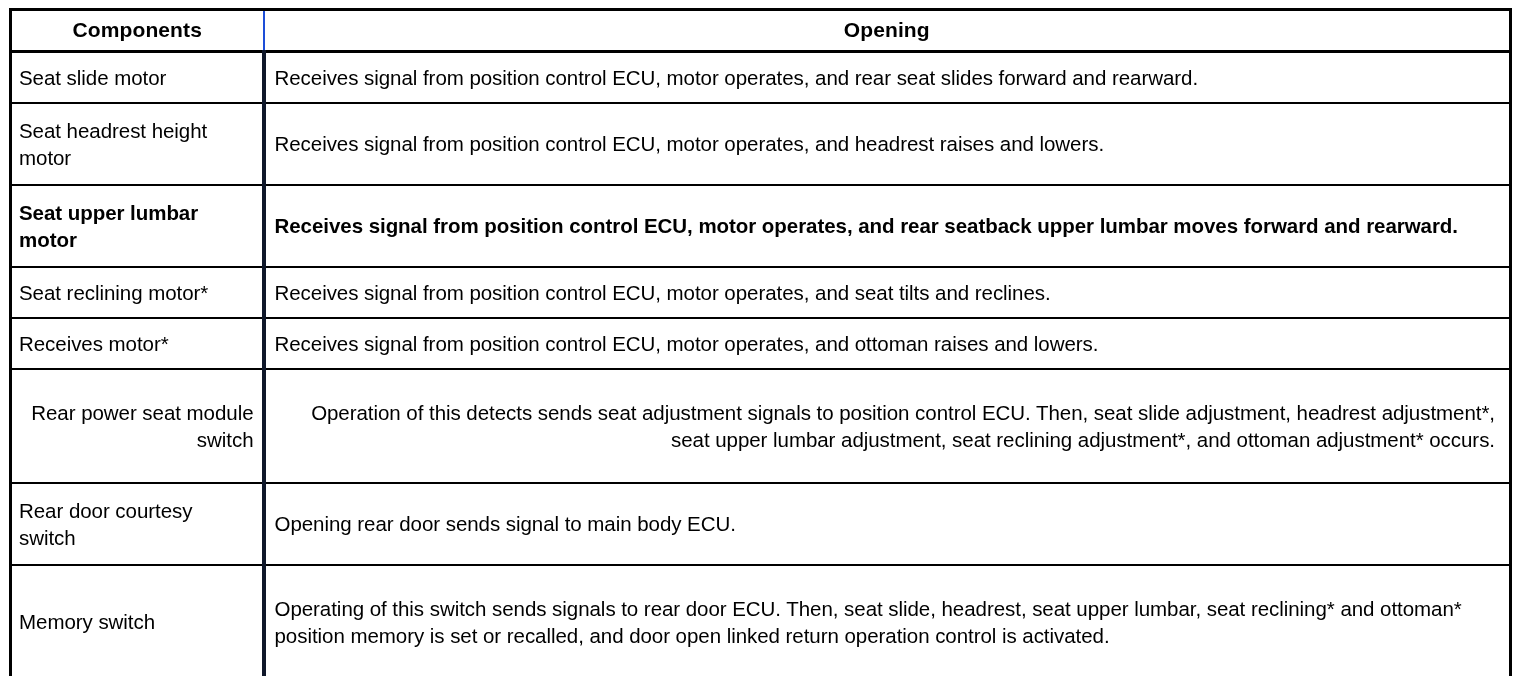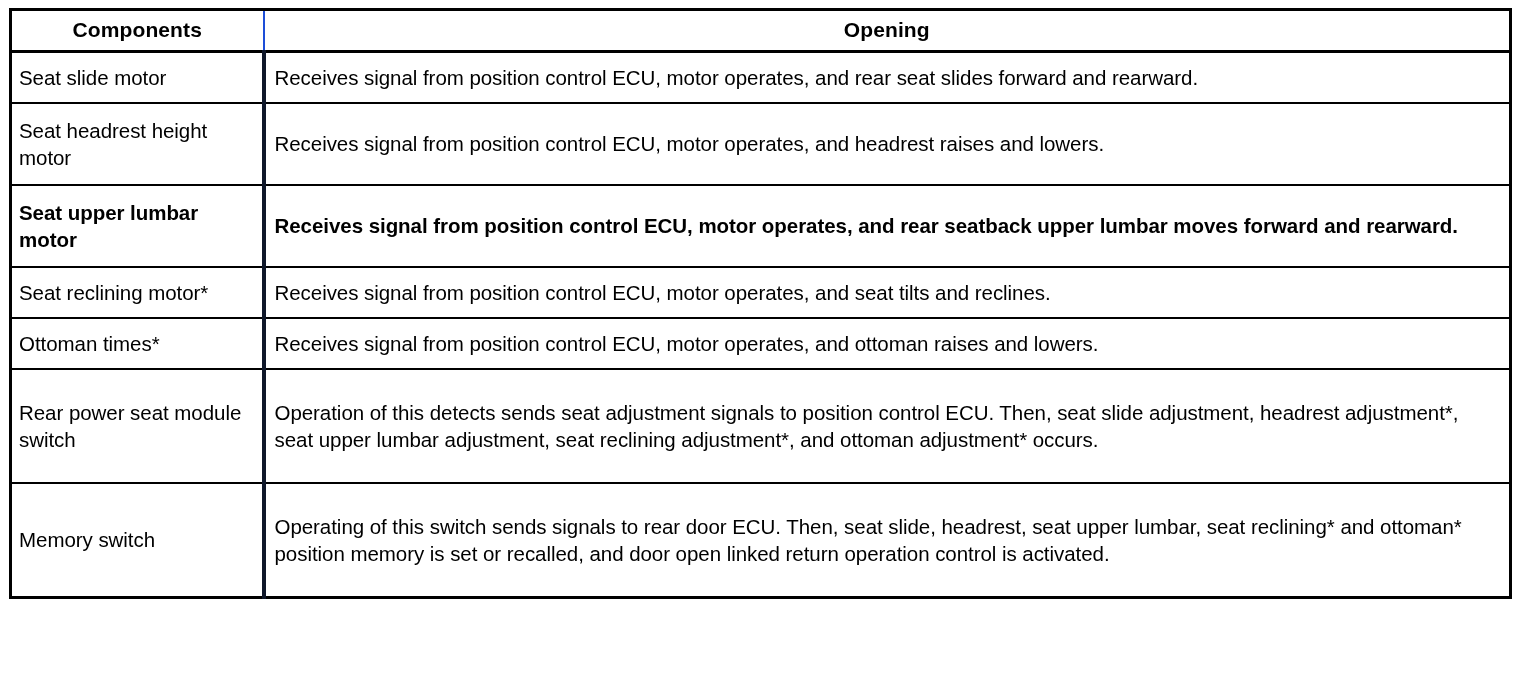--- a/index.html
+++ b/index.html
@@ -85,21 +85,21 @@
     padding-right: 14px;
   }
 
   
   tr[data-row="0"] td { height: 37px; }
   tr[data-row="1"] td { height: 68px; }
   tr[data-row="2"] td { height: 68px; font-weight: bold; }
   tr[data-row="3"] td { height: 37px; border-radius: 24px; }
   tr[data-row="4"] td { height: 37px; }
   tr[data-row="5"] td { height: 68px; }
-  tr[data-row="6"] td { height: 100px; }
+  tr[data-row="6"] td { height: 100px; text-align: right; }
   tr[data-row="7"] td { height: 68px; }
   tr[data-row="8"] td { height: 100px; }
 </style>
 </head>
 <body>
 
 <div class="page">
   <div class="table-wrap">
     <table class="spec-table">
       <colgroup>
@@ -123,26 +123,30 @@
         </tr>
         <tr data-row="2">
           <td class="cell-component">Seat upper lumbar motor</td>
           <td class="cell-function">Receives signal from position control ECU, motor operates, and rear seatback upper lumbar moves forward and rearward.</td>
         </tr>
         <tr data-row="3">
           <td class="cell-component">Seat reclining motor*</td>
           <td class="cell-function">Receives signal from position control ECU, motor operates, and seat tilts and reclines.</td>
         </tr>
         <tr data-row="4">
-          <td class="cell-component">Ottoman times*</td>
+          <td class="cell-component">Receives motor*</td>
           <td class="cell-function">Receives signal from position control ECU, motor operates, and ottoman raises and lowers.</td>
         </tr>
         <tr data-row="6">
           <td class="cell-component">Rear power seat module switch</td>
           <td class="cell-function">Operation of this detects sends seat adjustment signals to position control ECU. Then, seat slide adjustment, headrest adjustment*, seat upper lumbar adjustment, seat reclining adjustment*, and ottoman adjustment* occurs.</td>
+        </tr>
+        <tr data-row="7">
+          <td class="cell-component">Rear door courtesy switch</td>
+          <td class="cell-function">Opening rear door sends signal to main body ECU.</td>
         </tr>
         <tr data-row="8">
           <td class="cell-component">Memory switch</td>
           <td class="cell-function">Operating of this switch sends signals to rear door ECU. Then, seat slide, headrest, seat upper lumbar, seat reclining* and ottoman* position memory is set or recalled, and door open linked return operation control is activated.</td>
         </tr>
       </tbody>
     </table>
   </div>
 </div>
 

